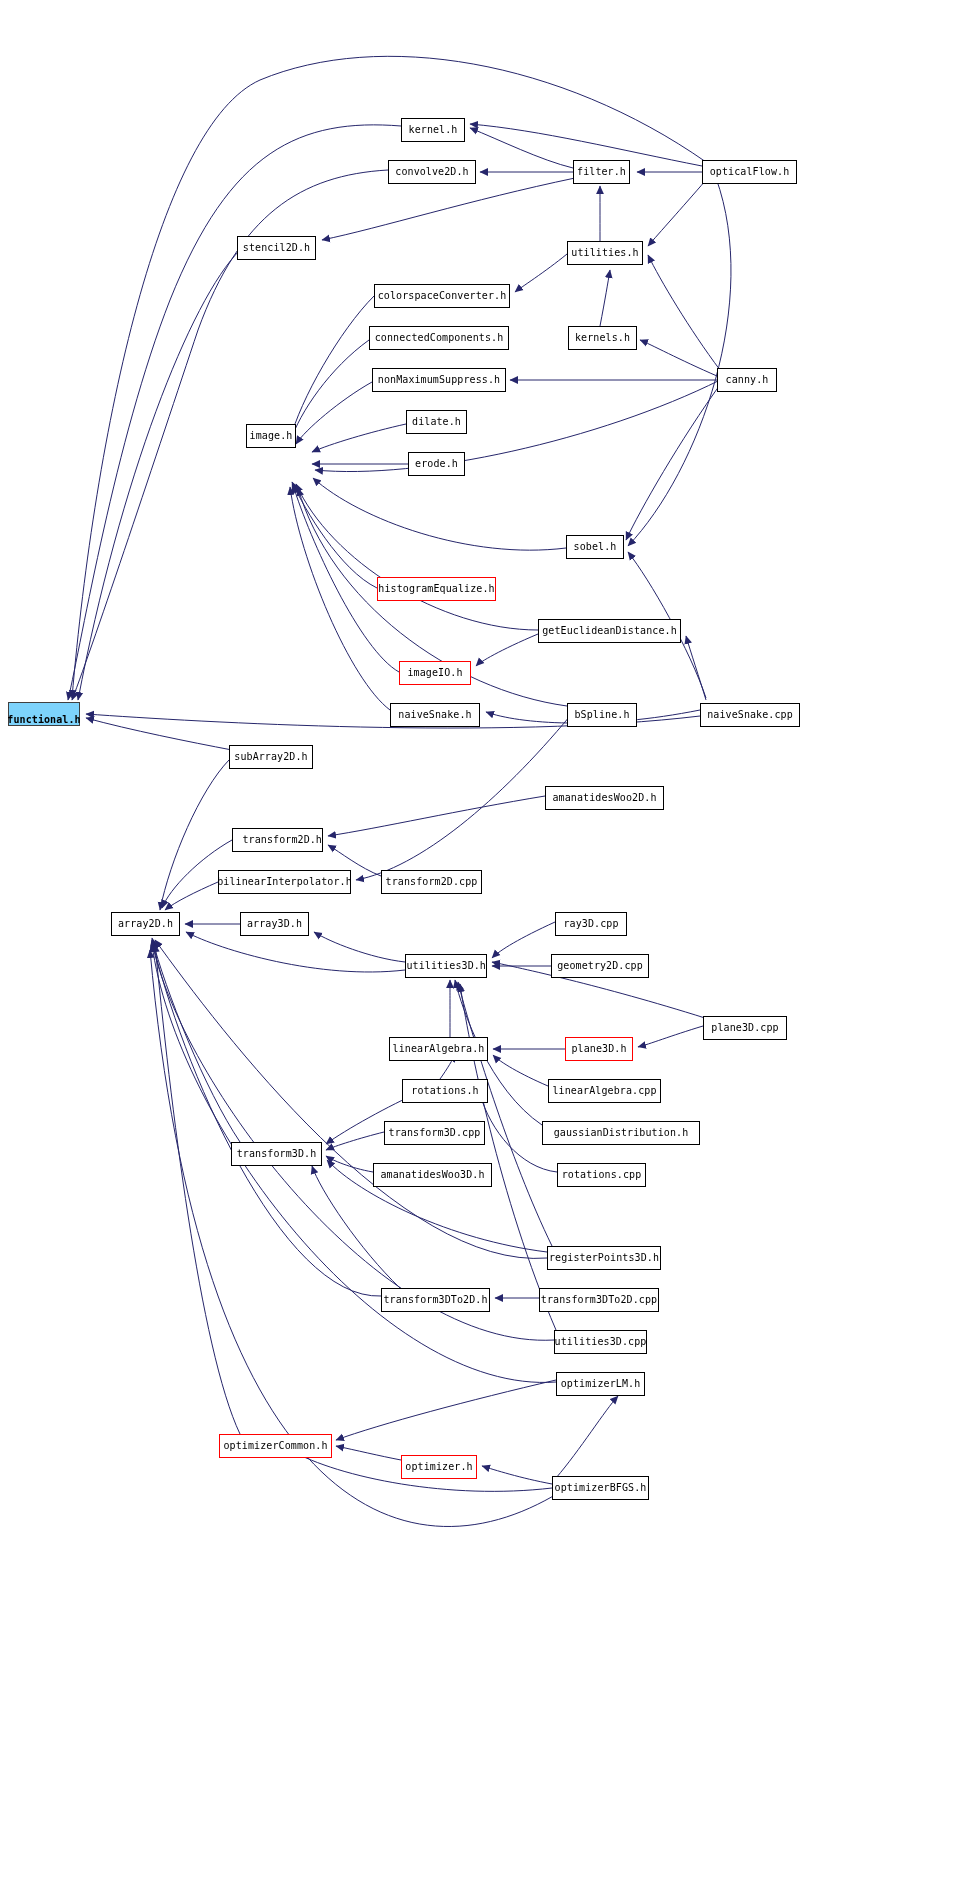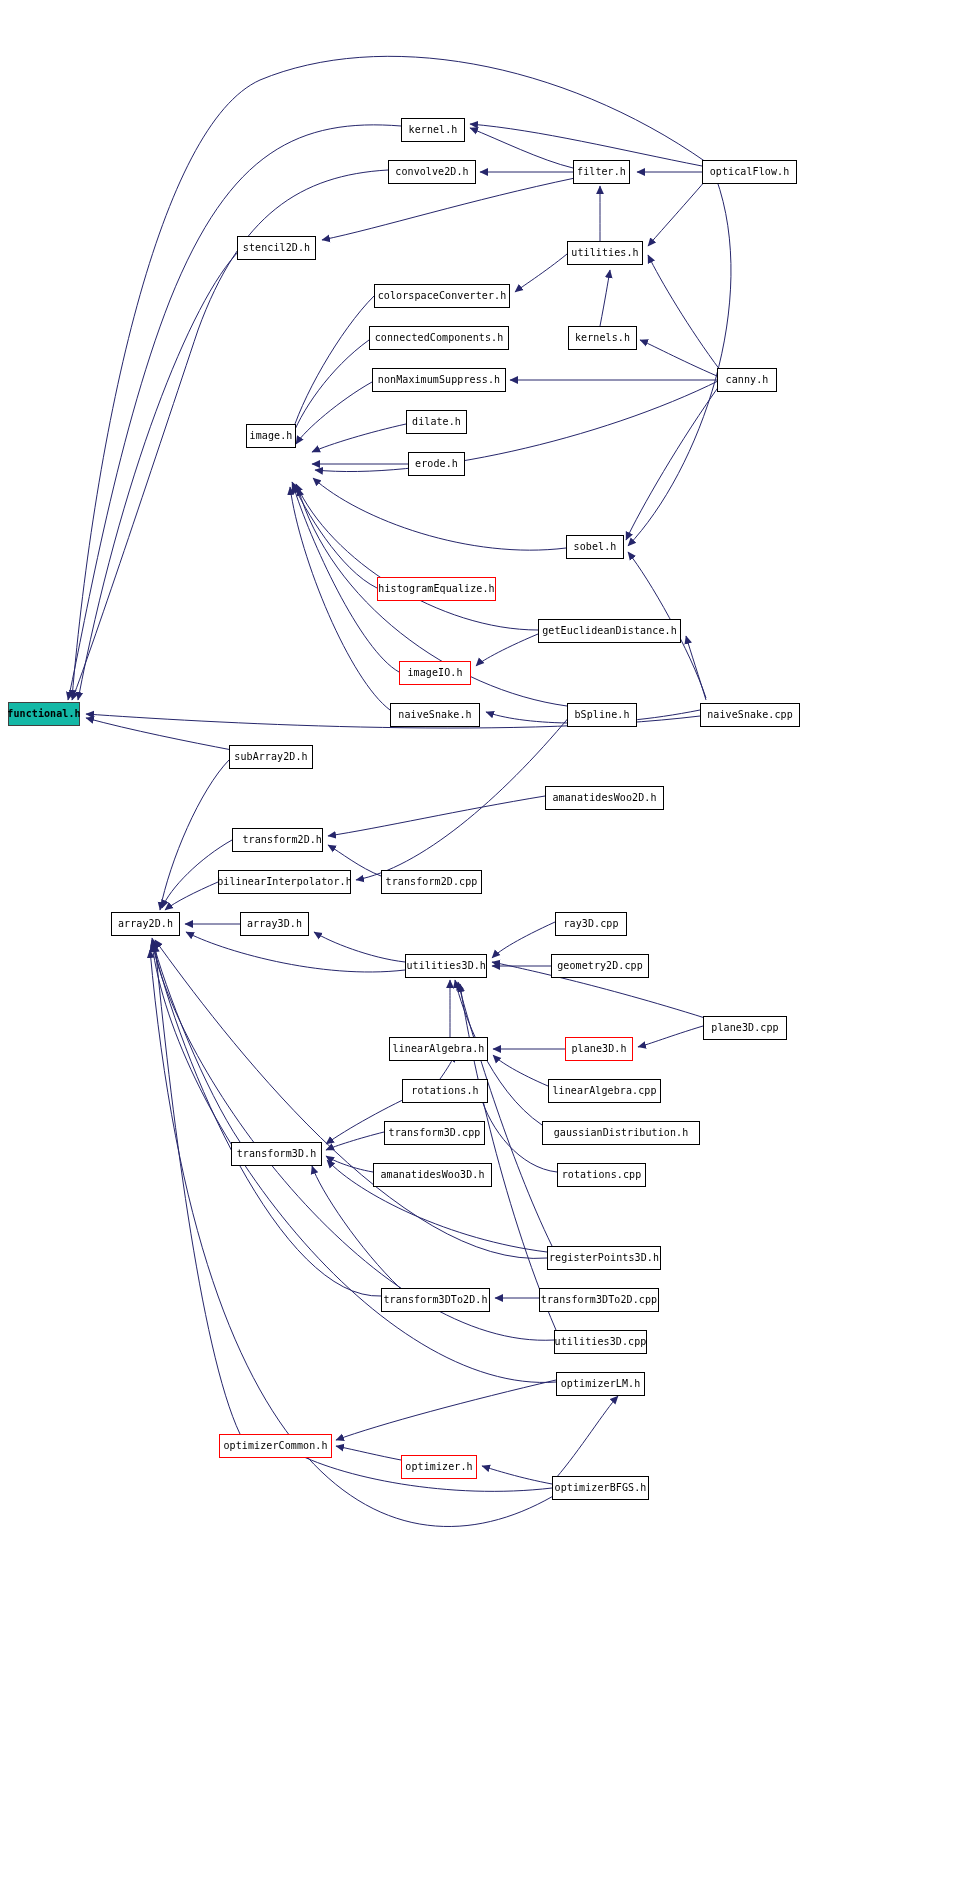--- a/index.html
+++ b/index.html
@@ -23,21 +23,21 @@
     letter-spacing:0.1px;
     display:flex;
     align-items:center;
     justify-content:center;
     white-space:nowrap;
     height:24px;
     z-index:5;
     cursor:pointer;
   }
   .node.red{border:1.5px solid #ff0000;}
-  .node.root{background:#14b8a6;border:1px solid #404040;font-weight:bold;}
+  .node.root{background:#7dd3fc;border:1px solid #404040;font-weight:bold;align-items:flex-end;}
 </style>
 </head>
 <body>
 
 <div id="graph">
   <svg id="edge-layer" viewBox="0 0 957 1899" preserveAspectRatio="none">
     <defs>
       <marker id="ah" markerWidth="9" markerHeight="9" refX="8" refY="4.5" orient="auto" markerUnits="userSpaceOnUse">
         <path d="M 0 0.6 L 8.5 4.5 L 0 8.4 z" fill="#26266b"></path>
       </marker>

